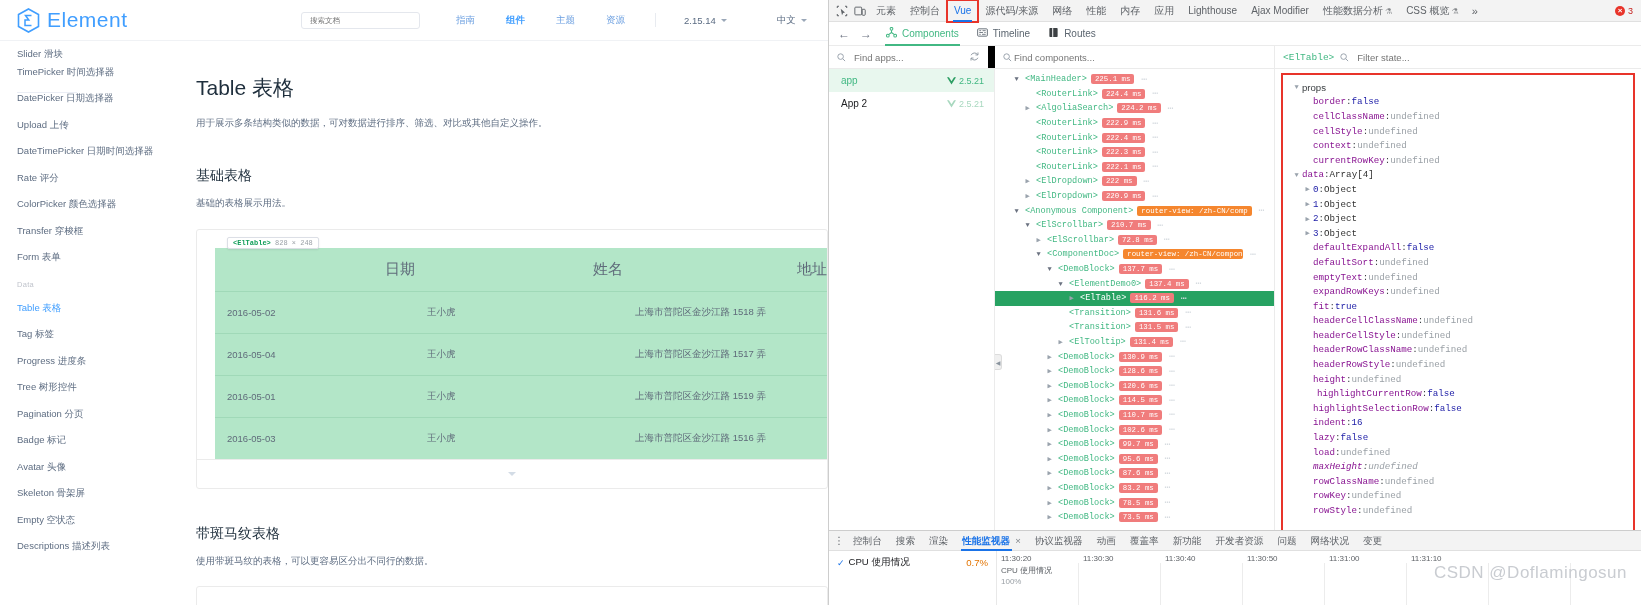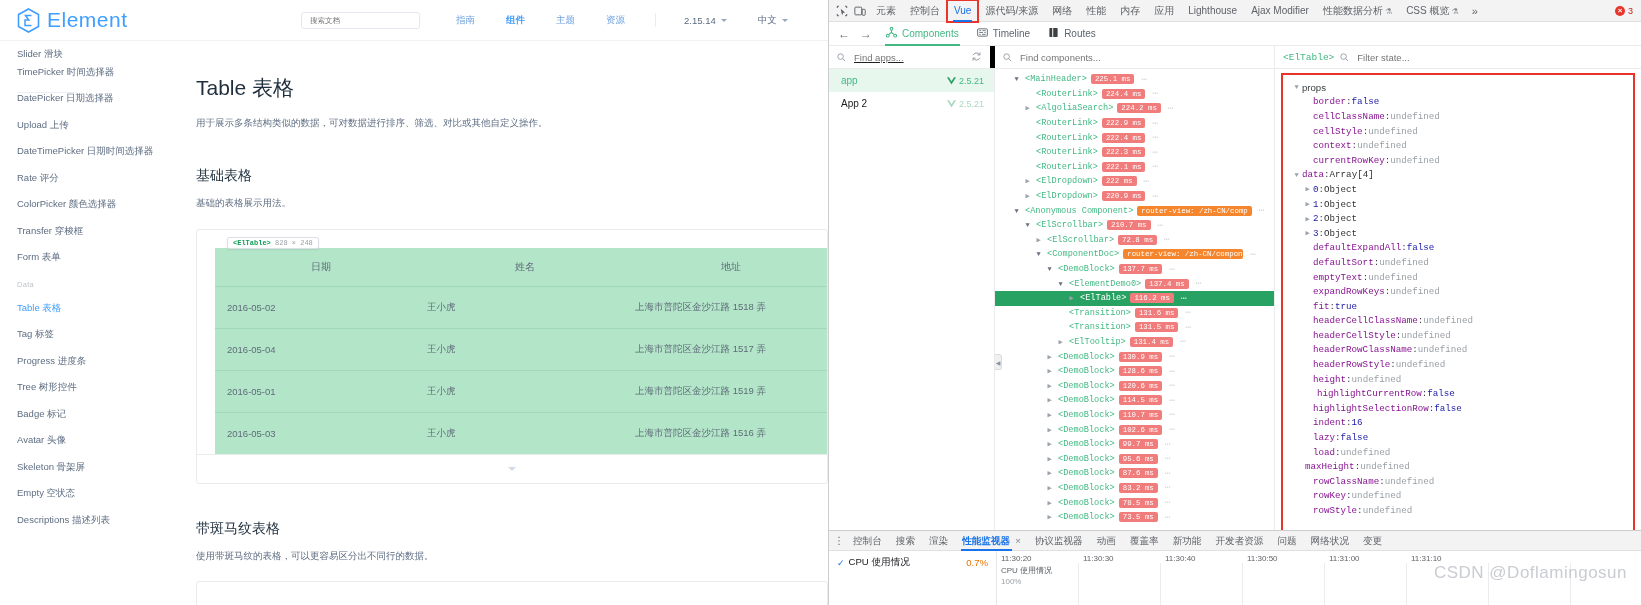--- a/index.html
+++ b/index.html
@@ -34,21 +34,21 @@
     background:transparent;
   }
   .nav-links { display:flex; align-items:center; gap:31px; margin-left:36px; }
   .nav-link { font-size:9.5px; color:#6b9fe0; cursor:pointer; }
   .nav-link.active { color:#409eff; font-weight:bold; }
   .nav-sep { width:1px; height:14px; background:#e8ebf0; margin-left:30px; }
   .ver-select, .lang-select {
     display:flex; align-items:center; gap:5px; font-size:9.5px; color:#5a6b82; cursor:pointer;
   }
   .ver-select { margin-left:28px; }
-  .lang-select { margin-left:31px; }
+  .lang-select { margin-left:50px; }
   .caret-down { width:0;height:0;border-left:3px solid transparent;border-right:3px solid transparent;border-top:3px solid #9aa7b8; }
 
   
   .sidebar {
     position:absolute; top:44px; left:0; width:196px; height:564px;
     padding:0 0 0 17px; overflow:hidden; background:#fff;
   }
   .side-item {
     font-size:9.5px; color:#5e6d82; line-height:1; padding:0;
     height:26.5px; display:flex; align-items:center; cursor:pointer; white-space:nowrap;
@@ -83,21 +83,21 @@
     background:#fff; border:1px solid #dcdfe6; border-radius:2px;
     padding:1px 5px; font-family:"Liberation Mono", monospace; font-size:7px;
     white-space:nowrap; z-index:3; box-shadow:0 1px 2px rgba(0,0,0,.08);
   }
   .hl-badge .tag { color:#0f9d58; font-weight:bold; }
   .hl-badge .dim { color:#9aa0a6; }
 
   .eltable { position:relative; background:#b3e6c8; width:100%; }
   .eltable table { width:100%; border-collapse:collapse; }
   .eltable th {
-    text-align:center; font-size:10px; font-weight:400; color:#5f6b7a;
+    text-align:right; font-size:15px; font-weight:400; color:#5f6b7a;
     padding:12px 0 12px 12px; border-bottom:1px solid #a0d9b8;
   }
   .eltable td {
     text-align:left; font-size:9.5px; color:#5f6b7a;
     padding:14px 0 14px 12px; border-bottom:1px solid #a0d9b8;
   }
   .eltable tr:last-child td { border-bottom:none; }
   .col-1 { width:200px; } .col-2 { width:208px; }
 
   .demo-foot {
@@ -158,24 +158,23 @@
   }
   .vue-tab.sel { color:#42b883; }
   .vue-tab.sel::after {
     content:""; position:absolute; left:8px; right:8px; bottom:0; height:2px; background:#42b883;
   }
 
   
   .find-bar { height:23px; display:flex; border-bottom:1px solid #ebebeb; flex:0 0 auto; }
   .find-apps {
     width:166px; display:flex; align-items:center; gap:6px; padding:0 8px;
-    border-right:5px solid #000000;
-    text-decoration:underline;
-  }
-  .find-comp { flex:1; display:flex; align-items:center; gap:6px; padding:0 8px; border-right:1px solid #ebebeb; }
+    border-right:7px solid #000000;
+  }
+  .find-comp { flex:1; display:flex; align-items:center; padding:0 8px; border-right:1px solid #ebebeb; }
   .find-state { width:366px; display:flex; align-items:center; gap:6px; padding:0 8px; }
   .find-bar input {
     border:none;outline:none;background:transparent;width:100%;
     font-size:9.5px;color:#6b7280;font-family:"Liberation Sans", sans-serif;
   }
   .mag { color:#9aa3ad; font-size:10px; display:flex; }
   .refresh-ico { margin-left:auto; color:#8a949e; font-size:11px; cursor:pointer; }
   .state-tag { color:#42b883; font-size:9.5px; font-family:"Liberation Mono", monospace; }
 
   
@@ -311,20 +310,21 @@
       <div class="side-item">DateTimePicker 日期时间选择器</div>
       <div class="side-item">Rate 评分</div>
       <div class="side-item">ColorPicker 颜色选择器</div>
       <div class="side-item">Transfer 穿梭框</div>
       <div class="side-item">Form 表单</div>
       <div class="side-group">Data</div>
       <div class="side-item active">Table 表格</div>
       <div class="side-item">Tag 标签</div>
       <div class="side-item">Progress 进度条</div>
       <div class="side-item">Tree 树形控件</div>
+      <div class="side-item">Pagination 分页</div>
       <div class="side-item">Badge 标记</div>
       <div class="side-item">Avatar 头像</div>
       <div class="side-item">Skeleton 骨架屏</div>
       <div class="side-item">Empty 空状态</div>
       <div class="side-item">Descriptions 描述列表</div>
     </div>
 
     <div class="content">
       <div class="c-inner">
         <h2 class="page-h">Table 表格</h2>
@@ -874,21 +874,21 @@
                 <span class="skey">lazy</span>
                 <span class="scolon">: </span>
                 <span class="sval-bool">false</span>
               </div>
               <div class="srow" style="padding-left: 19px;">
                 <span class="sarrow"></span>
                 <span class="skey">load</span>
                 <span class="scolon">: </span>
                 <span class="sval-undef">undefined</span>
               </div>
-              <div class="srow" style="padding-left: 11px;">
+              <div class="srow" style="padding-left: 19px; font-style: italic;">
                 <span class="sarrow"></span>
                 <span class="skey">maxHeight</span>
                 <span class="scolon">: </span>
                 <span class="sval-undef">undefined</span>
               </div>
               <div class="srow" style="padding-left: 19px;">
                 <span class="sarrow"></span>
                 <span class="skey">rowClassName</span>
                 <span class="scolon">: </span>
                 <span class="sval-undef">undefined</span>

